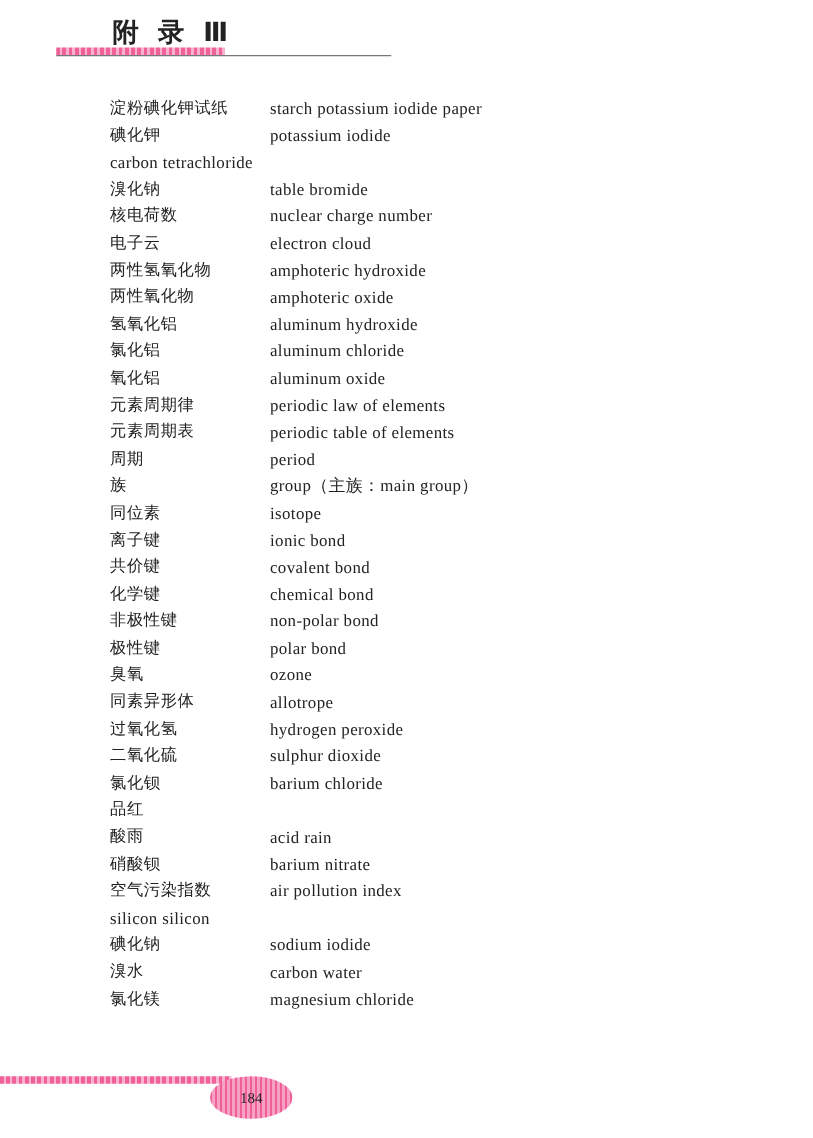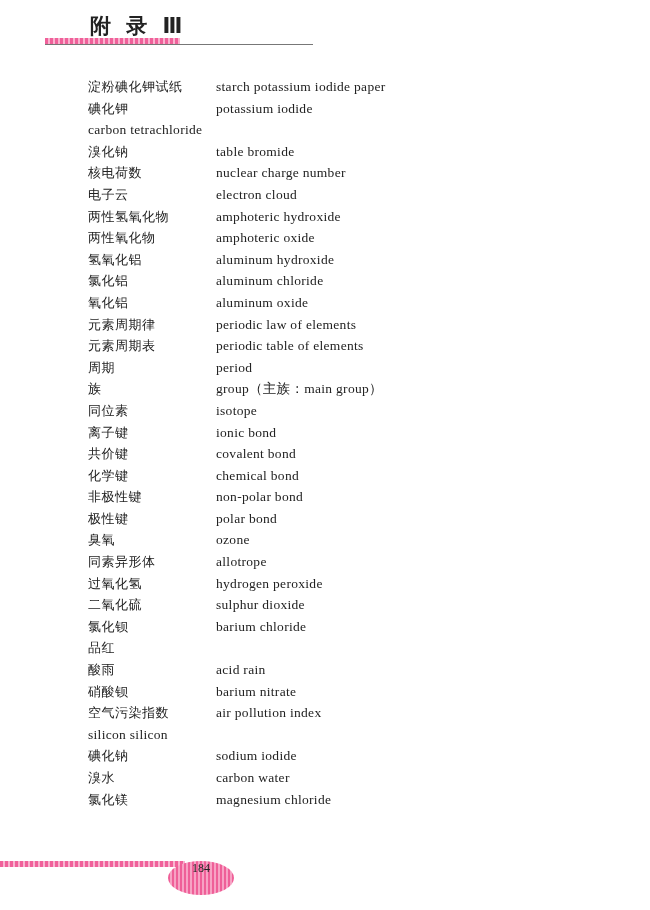--- a/index.html
+++ b/index.html
@@ -9,21 +9,21 @@
     background:repeating-linear-gradient(90deg,#f0609a 0px,#f0609a 3px,#f9b3cf 3px,#f9b3cf 5px);}
   .header-line{position:absolute;left:45px;top:44px;width:268px;height:1px;background:#777;}
   .glossary{position:absolute;left:72px;top:60px;margin:16px;padding:0;list-style:none;}
   .row{height:21.6px;line-height:21.6px;display:flex;white-space:nowrap;}
   .zh{width:128px;font-family:"DejaVu Sans",sans-serif;font-size:13px;color:#222;letter-spacing:0.5px;}
   .en{font-family:"Liberation Serif",serif;font-size:13.5px;color:#222;letter-spacing:0.3px;}
   .footer-bar{position:absolute;left:0;top:861px;width:185px;height:6px;
     background:repeating-linear-gradient(90deg,#f0609a 0px,#f0609a 3px,#f9b3cf 3px,#f9b3cf 5px);}
   .page-oval{position:absolute;left:168px;top:861px;width:66px;height:34px;border-radius:50%;
     background:repeating-linear-gradient(90deg,#ef5f98 0px,#ef5f98 2px,#f7a2c4 2px,#f7a2c4 4px);
-    display:flex;align-items:flex-start;justify-content:center;}
+    display:flex;align-items:center;justify-content:center;}
   .page-num{font-family:"Liberation Serif",serif;font-size:12px;color:#222;}
 </style>
 </head>
 <body>
 
 <div class="header-title">附 录 Ⅲ</div>
 <div class="header-bar"></div>
 <div class="header-line"></div>
 
 <ul class="glossary">

